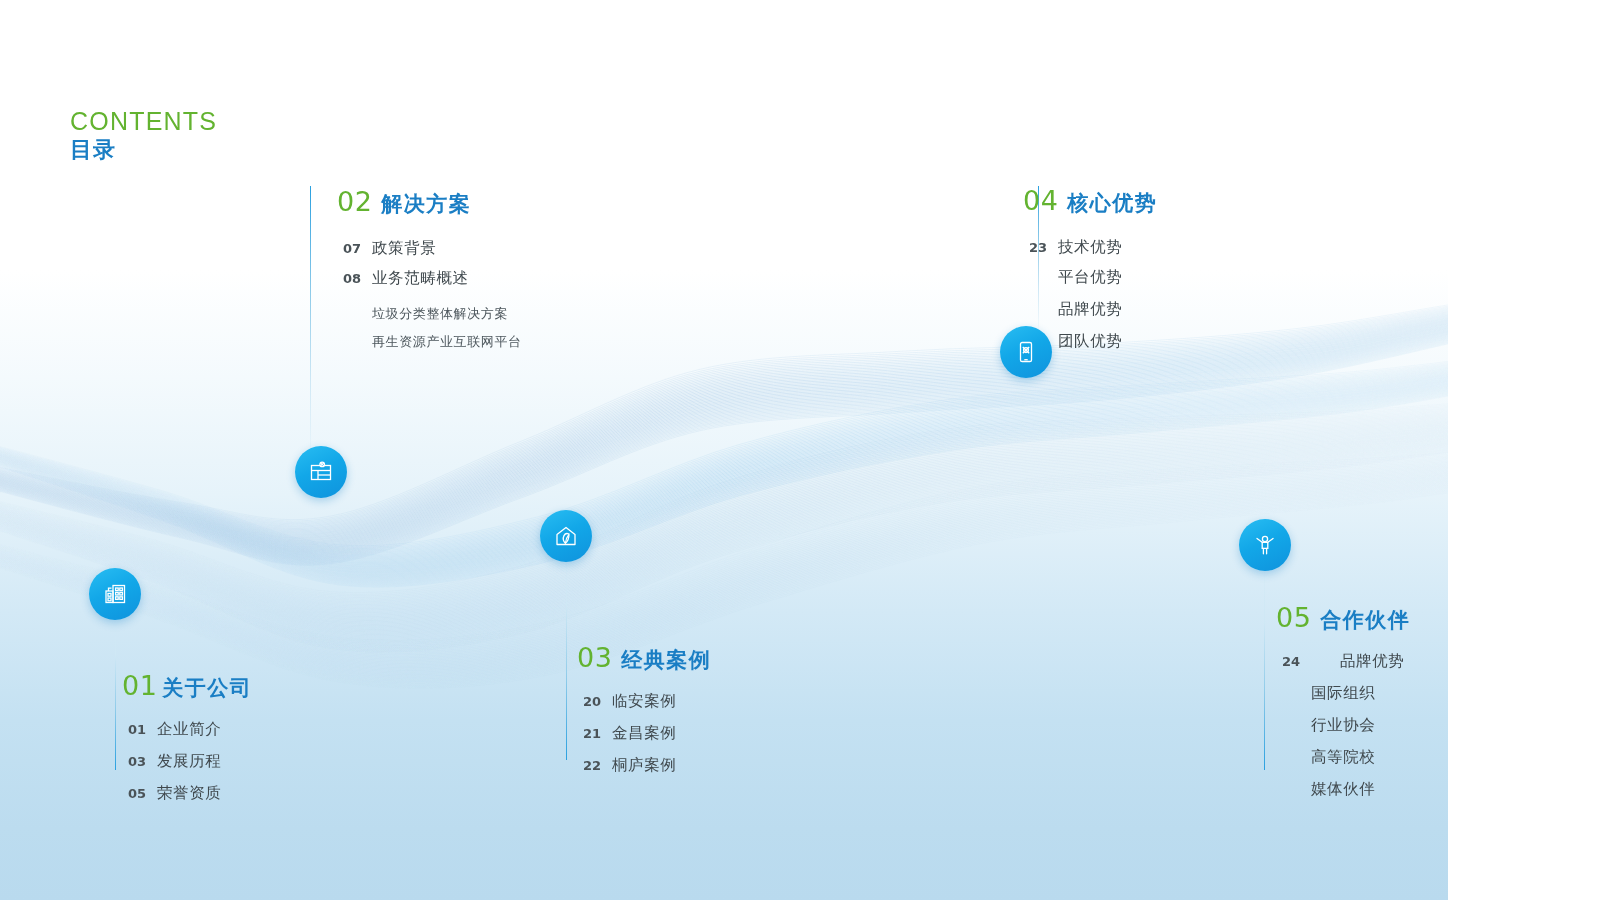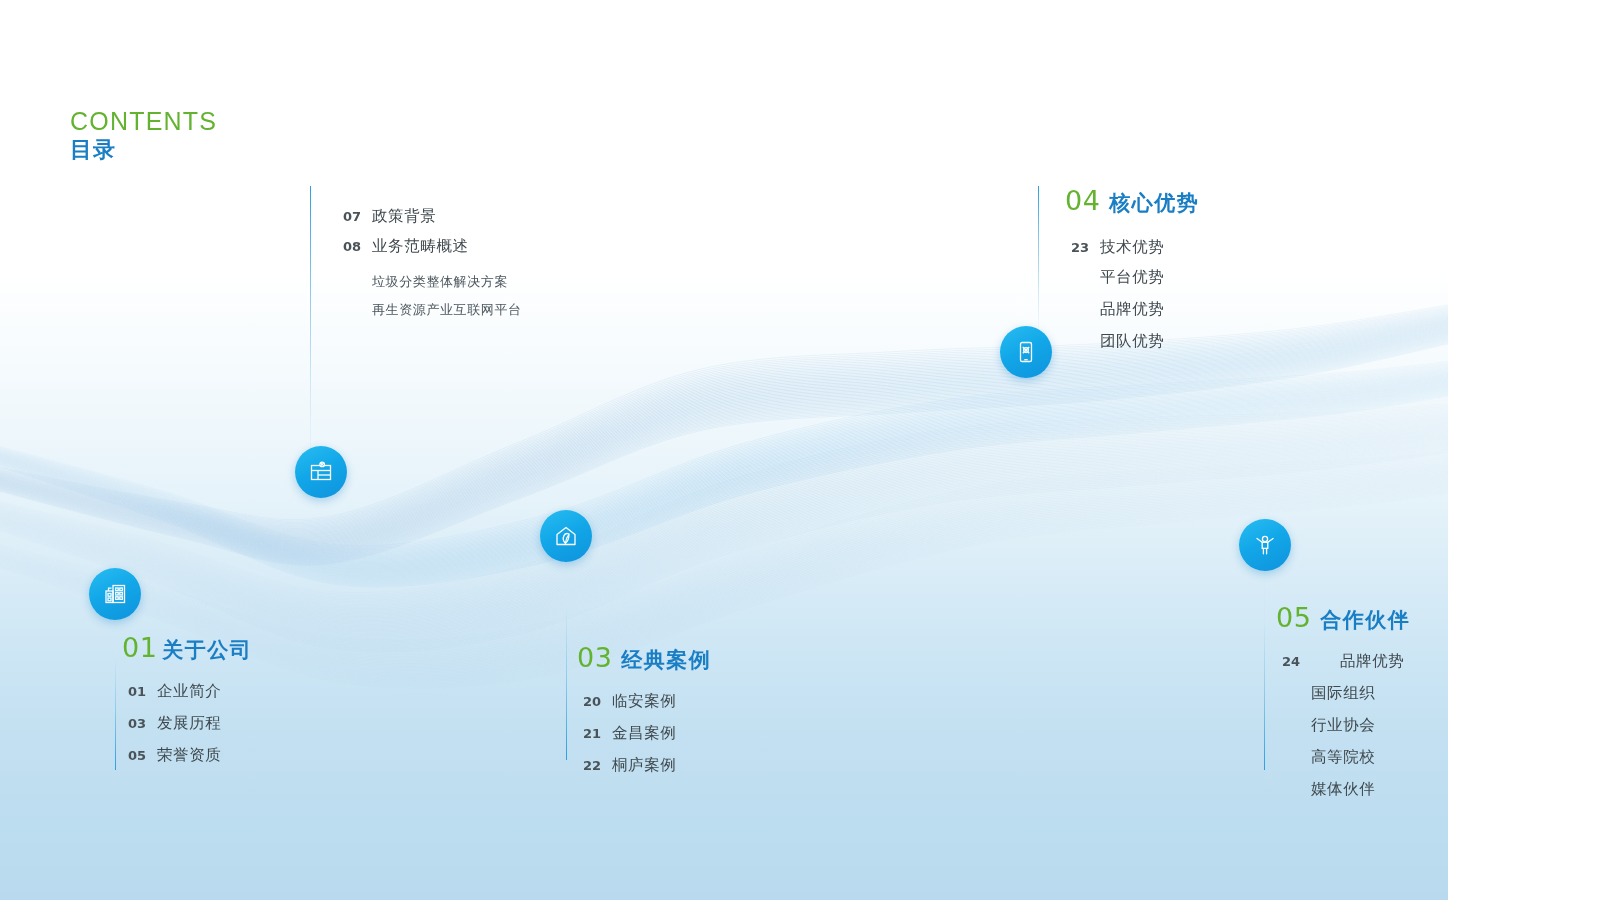--- a/index.html
+++ b/index.html
@@ -317,20 +317,24 @@
       </g>
   </svg>
 
   <div class="header">
     <div class="en">CONTENTS</div>
     <div class="cn">目录</div>
   </div>
 
   <div class="connector conn-down" style="left:310px; top:186px; height:280px;"></div>
   <div class="section" style="left:337px; top:186px;">
+    <div class="sec-title">
+      <span class="sec-num">02</span>
+      <span class="sec-name">解决方案</span>
+    </div>
     <div class="sec-list">
       <div class="sec-item">
         <span class="item-num">07</span>
         <span class="item-label">政策背景</span>
       </div>
       <div class="sec-item">
         <span class="item-num">08</span>
         <span class="item-label">业务范畴概述</span>
       </div>
       <div class="sec-item sub-item" style="margin-top:16px;align-items:center;">
@@ -338,21 +342,21 @@
         <span class="item-label">垃圾分类整体解决方案</span>
       </div>
       <div class="sec-item sub-item">
         <span class="item-num"></span>
         <span class="item-label">再生资源产业互联网平台</span>
       </div>
     </div>
   </div>
 
   <div class="connector conn-down" style="left:1038px; top:186px; height:148px;"></div>
-  <div class="section" style="left:1065px; top:185px;">
+  <div class="section" style="left:1023px; top:185px;">
     <div class="sec-title">
       <span class="sec-num">04</span>
       <span class="sec-name">核心优势</span>
     </div>
     <div class="sec-list">
       <div class="sec-item">
         <span class="item-num">23</span>
         <span class="item-label">技术优势</span>
       </div>
       <div class="sec-item" style="margin-bottom:11px;">
@@ -364,21 +368,21 @@
         <span class="item-label">品牌优势</span>
       </div>
       <div class="sec-item">
         <span class="item-num"></span>
         <span class="item-label">团队优势</span>
       </div>
     </div>
   </div>
 
   <div class="connector conn-up" style="left:115px; top:610px; height:160px;"></div>
-  <div class="section" style="left:122px; top:632px;">
+  <div class="section" style="left:122px; top:670px;">
     <div class="sec-title">
       <span class="sec-num">01</span>
       <span class="sec-name" style="margin-left:5px;">关于公司</span>
     </div>
     <div class="sec-list" style="margin-top:17px;">
       <div class="sec-item" style="margin-bottom:11px;">
         <span class="item-num">01</span>
         <span class="item-label">企业简介</span>
       </div>
       <div class="sec-item" style="margin-bottom:11px;">

